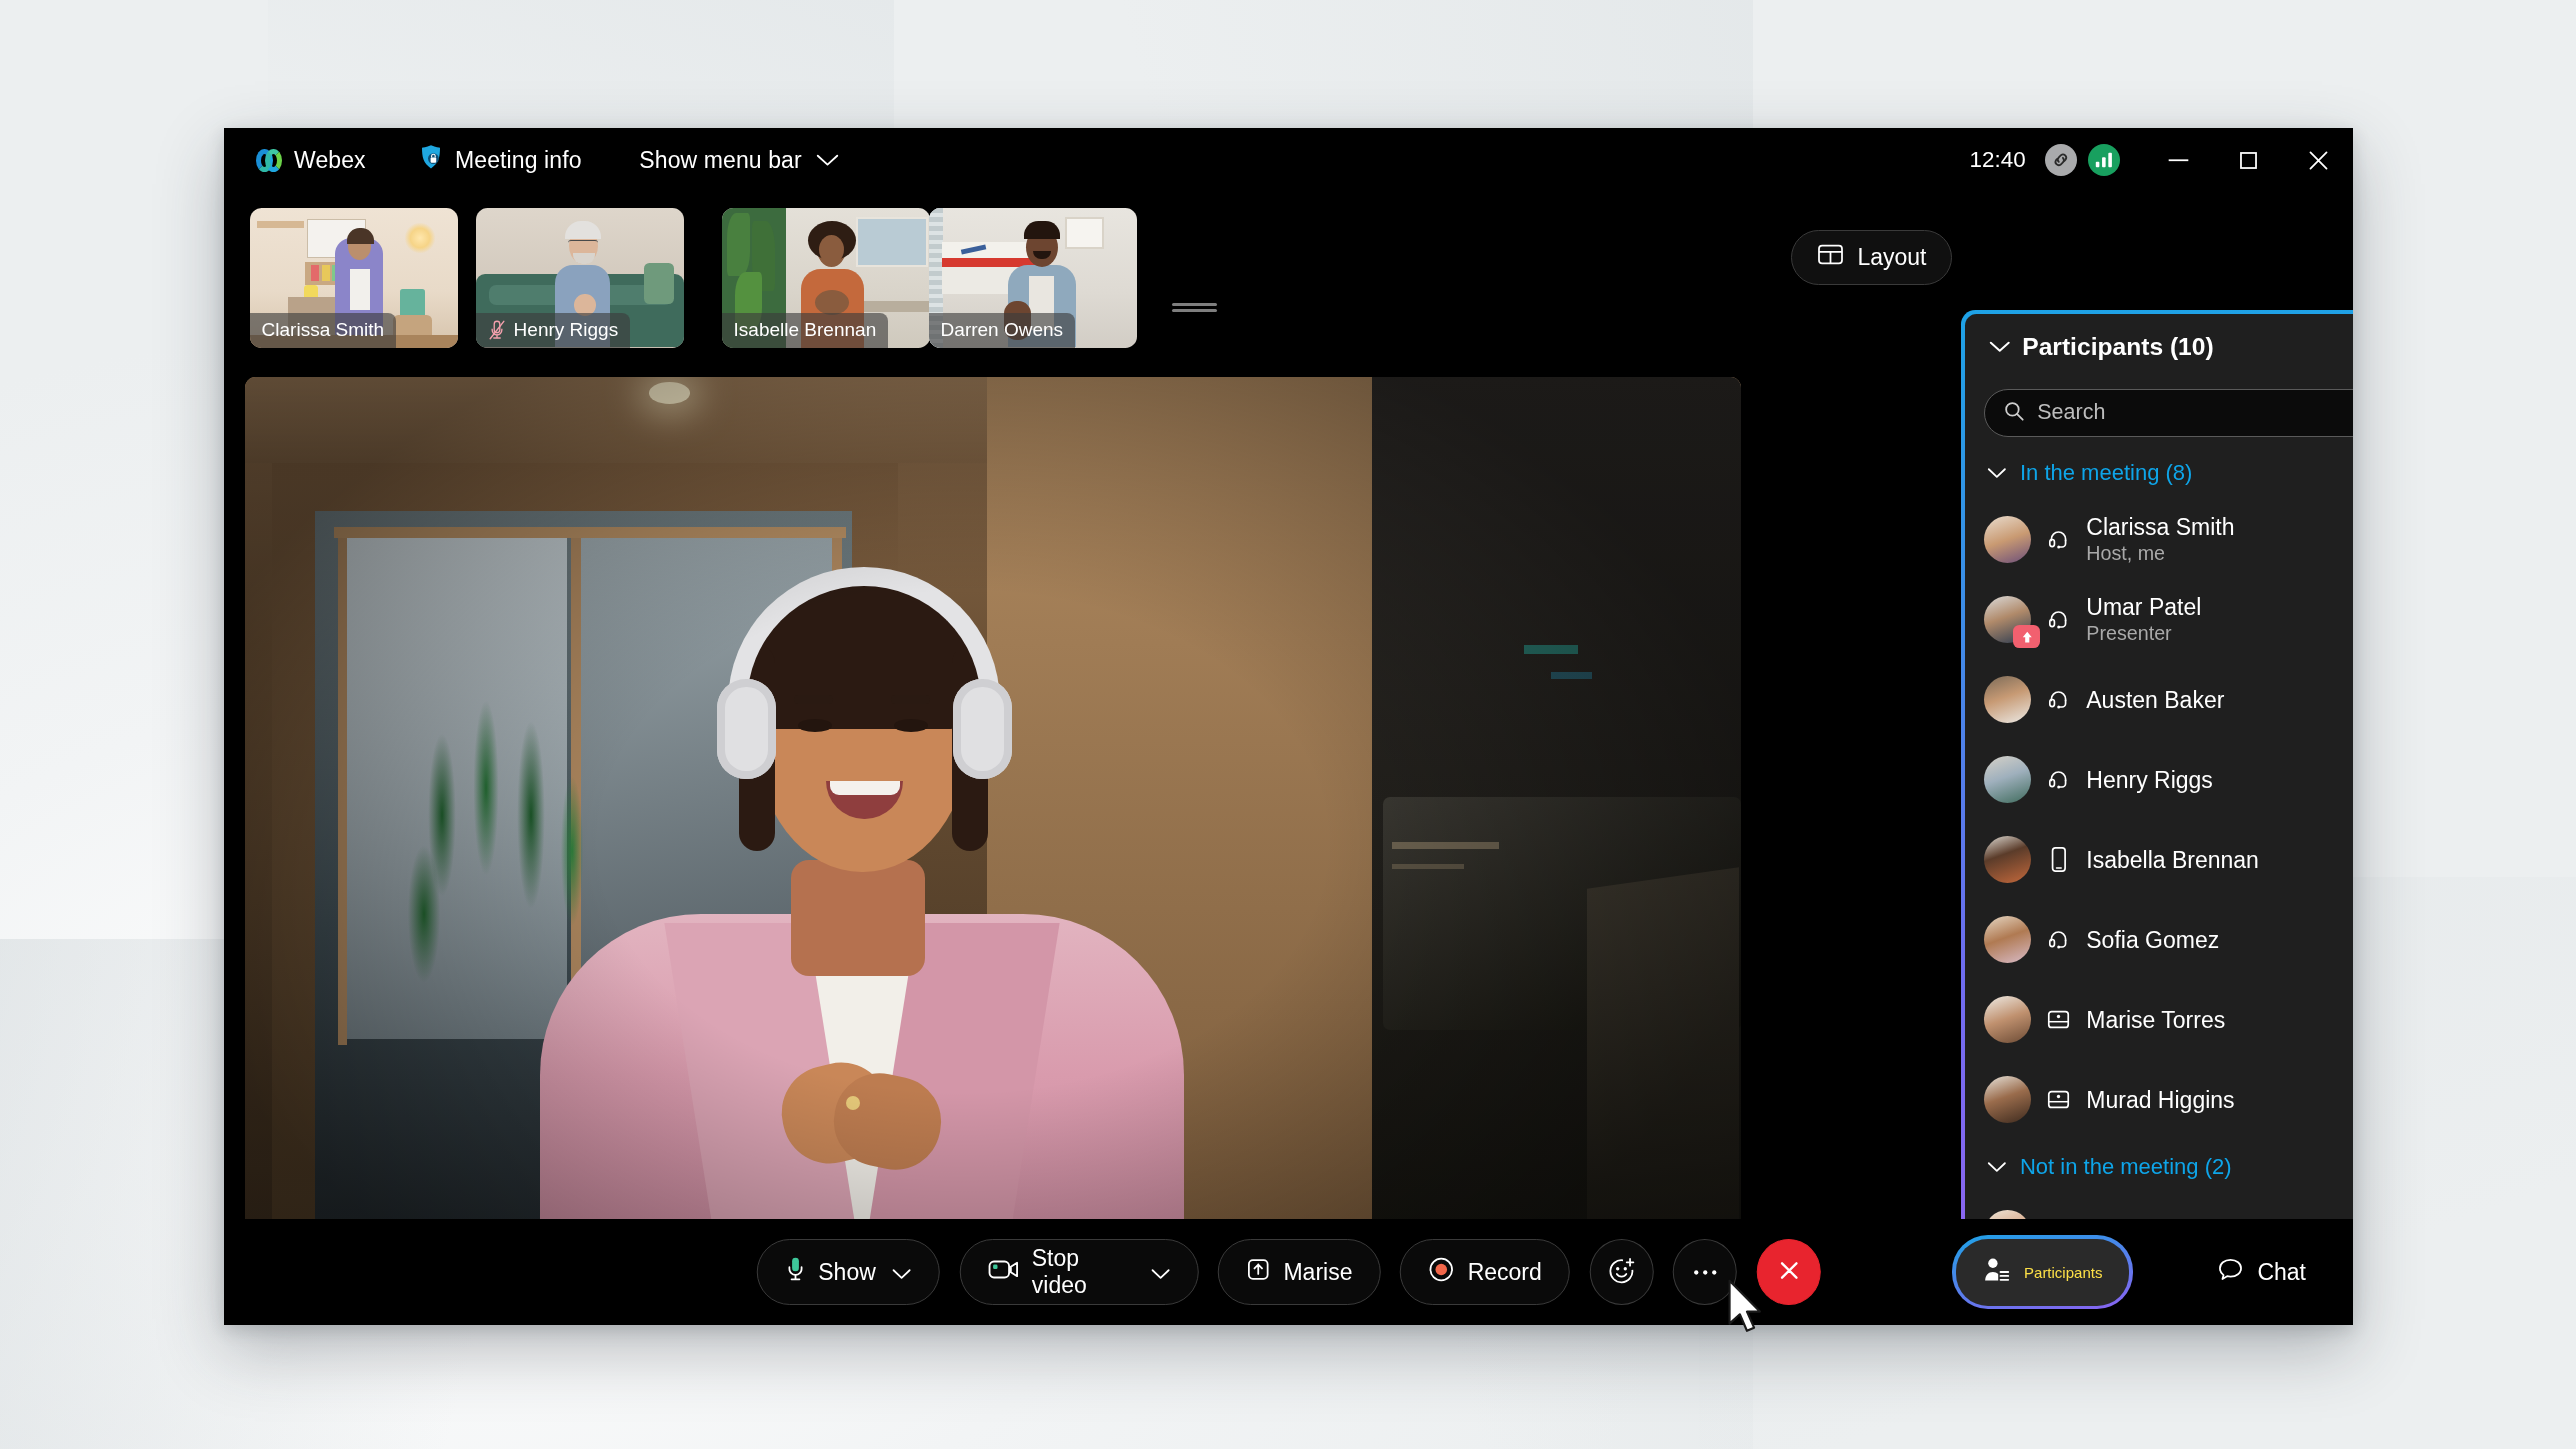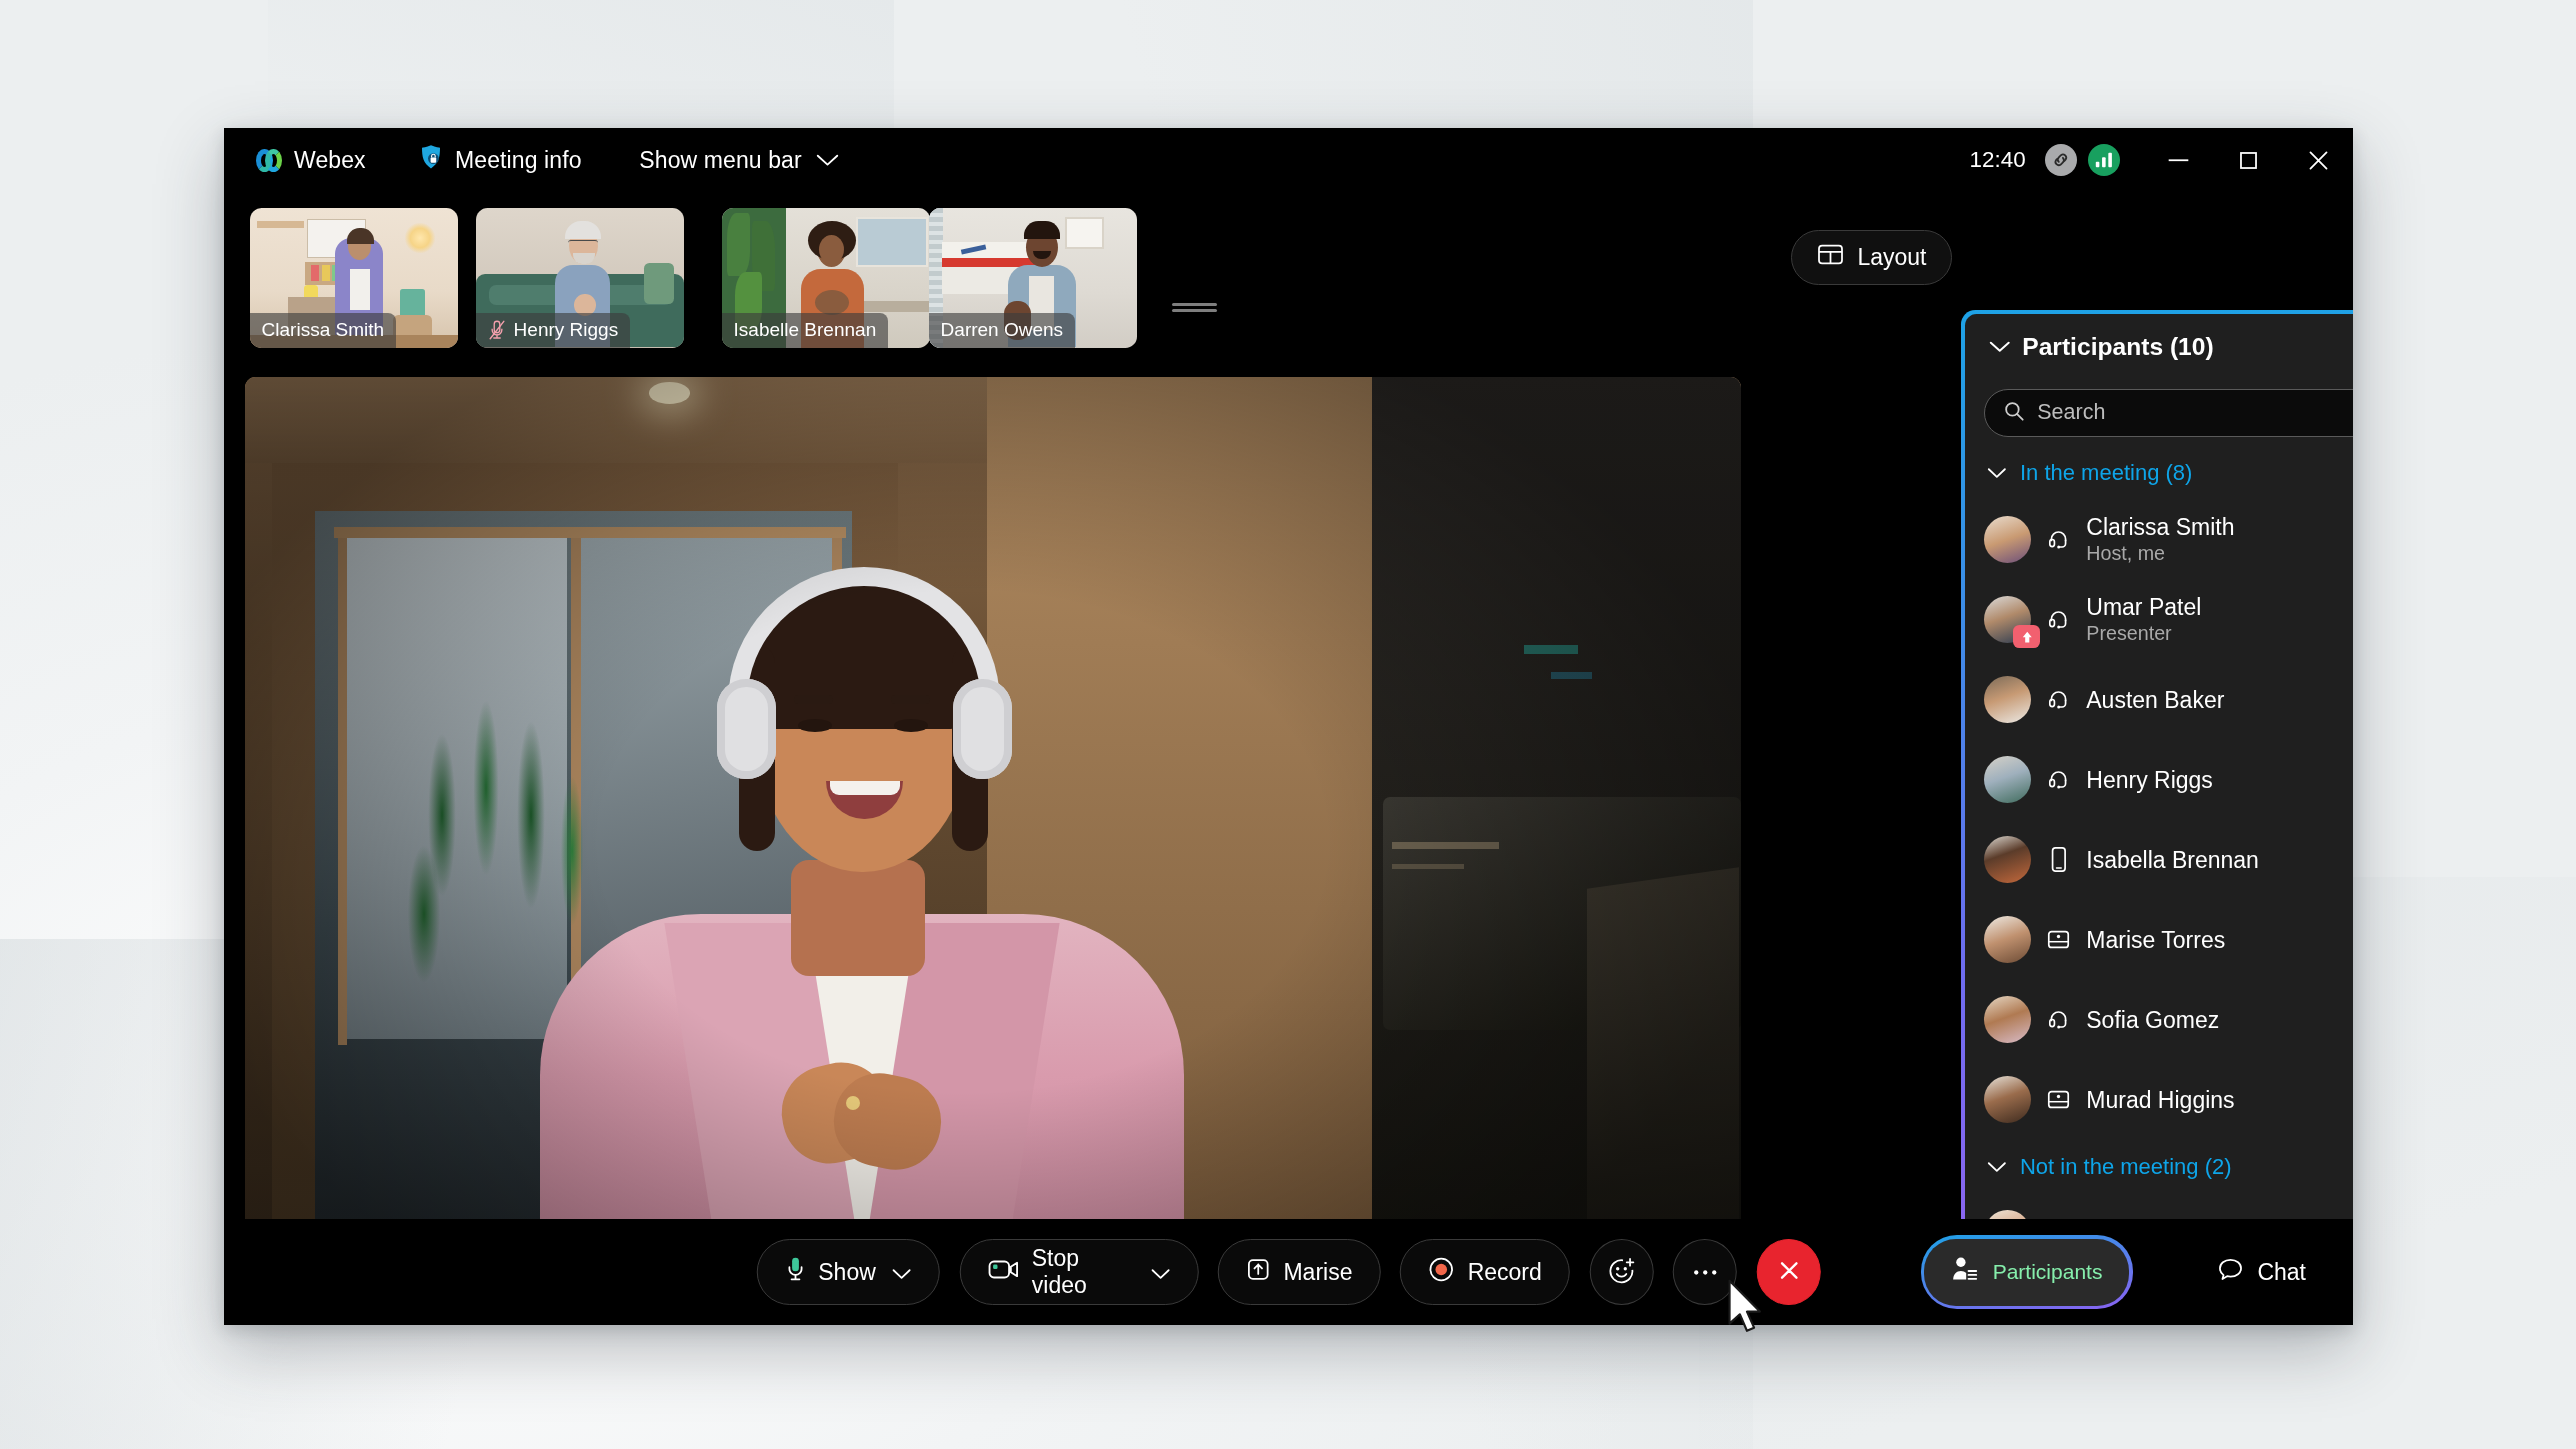--- a/index.html
+++ b/index.html
@@ -162,21 +162,21 @@
             display:flex; align-items:center; gap:12.5px; padding:0 27px; }
   .tb-btn .caret { margin-left:3.6px; }
   .tb-round { width:66px; height:66px; border-radius:50%; border:1.3px solid #3a3a3a;
               background:#0a0a0a; color:#fff; display:flex;
               align-items:center; justify-content:center; padding:0; }
   #leave-btn { background:#e8242e; border-color:#e8242e; }
   #participants-btn-wrap { position:absolute; right:220px;
                            padding:3.6px; border-radius:36px;
                            background:linear-gradient(168deg,#1ea2e6 0%,#4f83ea 45%,#8a63f2 100%); }
   #participants-btn { height:67px; border-radius:32px; background:#2a2a2a;
-                      color:#86efac; font-size:21px; display:flex; align-items:center;
+                      color:#fde047; font-size:15px; display:flex; align-items:center;
                       gap:14.3px; padding:0 27px; border:0; }
   #chat-btn { position:absolute; right:47px; display:flex; align-items:center;
               gap:13.4px; color:#fff; font-size:23px; }
   #cursor { position:absolute; left:1726px; top:1279px; width:41px; height:59px;
             pointer-events:none; }
 </style>
 </head>
 <body>
 
 <div class="wall-facet wf1"></div>
@@ -566,49 +566,49 @@
             </svg>
           </span>
           <span class="p-names">
             <span class="p-name">Isabella Brennan</span>
           </span>
 
         </div>
 
         <div class="p-row">
           <span class="avatar">
-            <span class="face" style="background:linear-gradient(160deg,#efece6 0%,#c0916f 48%,#6b4a34 100%)"></span>
-          </span>
-          <span class="dev-ico">
-            <svg width="25" height="23" viewBox="0 0 28 26">
-              <rect x="3" y="4" width="22" height="18" rx="3.2" fill="none" stroke="#fff" stroke-width="1.9"></rect>
-              <path d="M3 15.5 H25" stroke="#fff" stroke-width="1.7"></path>
-              <circle cx="14" cy="9.6" r="1.9" fill="#fff"></circle>
-            </svg>
-          </span>
-          <span class="p-names">
-            <span class="p-name">Marise Torres</span>
-          </span>
-
-        </div>
-
-        <div class="p-row">
-          <span class="avatar">
             <span class="face" style="background:linear-gradient(160deg,#e7d9c6 0%,#b07a52 46%,#d9bcc9 100%)"></span>
           </span>
           <span class="dev-ico">
             <svg width="23" height="23" viewBox="0 0 26 26">
               <path d="M5 14 v-1.5 a8 8 0 0 1 16 0 V14" fill="none" stroke="#fff" stroke-width="1.9" stroke-linecap="round"></path>
               <rect x="3.2" y="13" width="5.2" height="8" rx="2.6" fill="none" stroke="#fff" stroke-width="1.9"></rect>
               <path d="M21 14 v3.5 a4 4 0 0 1-4 4 h-2.6" fill="none" stroke="#fff" stroke-width="1.9" stroke-linecap="round"></path>
               <circle cx="13.2" cy="21.6" r="1.7" fill="#fff"></circle>
             </svg>
           </span>
           <span class="p-names">
             <span class="p-name">Sofia Gomez</span>
+          </span>
+
+        </div>
+
+        <div class="p-row">
+          <span class="avatar">
+            <span class="face" style="background:linear-gradient(160deg,#efece6 0%,#c0916f 48%,#6b4a34 100%)"></span>
+          </span>
+          <span class="dev-ico">
+            <svg width="25" height="23" viewBox="0 0 28 26">
+              <rect x="3" y="4" width="22" height="18" rx="3.2" fill="none" stroke="#fff" stroke-width="1.9"></rect>
+              <path d="M3 15.5 H25" stroke="#fff" stroke-width="1.7"></path>
+              <circle cx="14" cy="9.6" r="1.9" fill="#fff"></circle>
+            </svg>
+          </span>
+          <span class="p-names">
+            <span class="p-name">Marise Torres</span>
           </span>
 
         </div>
 
         <div class="p-row">
           <span class="avatar">
             <span class="face" style="background:linear-gradient(160deg,#e9e5dd 0%,#9a6c4c 45%,#3d2a1e 100%)"></span>
           </span>
           <span class="dev-ico">
             <svg width="25" height="23" viewBox="0 0 28 26">

